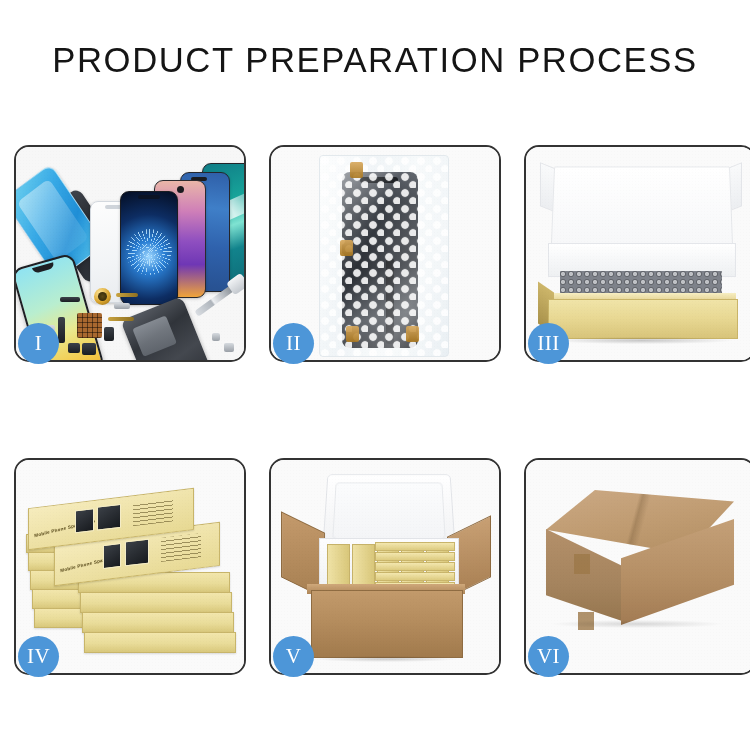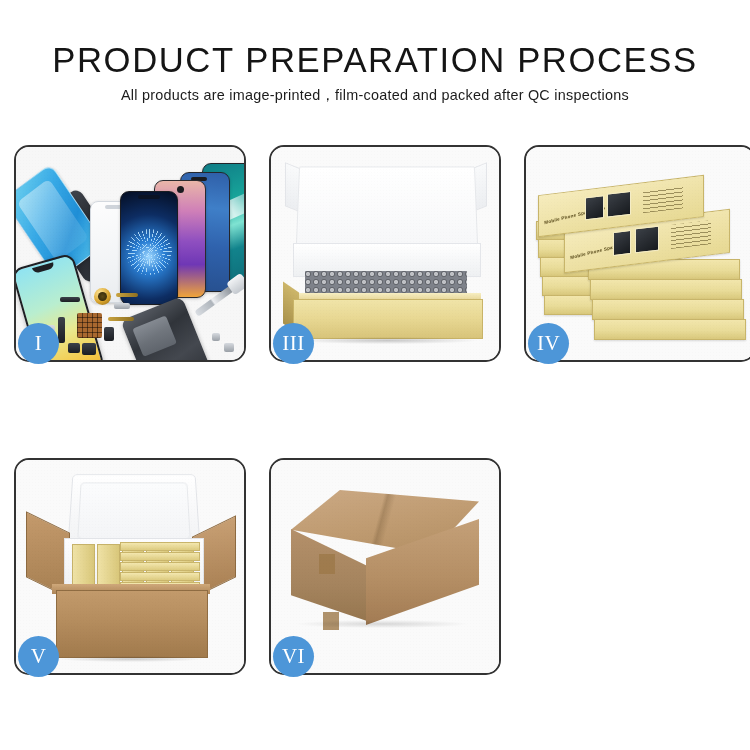--- a/index.html
+++ b/index.html
@@ -459,21 +459,20 @@
     background-size:3px 3px;
   }
 </style>
 </head>
 <body>
 
 <div id="page">
 
   <div class="header">
     <div class="title">PRODUCT PREPARATION PROCESS</div>
-    <div class="subtitle">All products are image-printed，film-coated and packed after QC inspections</div>
   </div>
 
   <div class="grid">
 
     <div class="panel">
       <div class="panel-inner p1">
         <div class="ph ph-teal"></div>
         <div class="ph ph-blue2"></div>
         <div class="ph ph-purple"></div>
         <div class="ph ph-burst"></div>
@@ -498,20 +497,37 @@
         <span class="sm blk" style="left:88px;top:180px;width:10px;height:14px;"></span>
         <span class="sm silver" style="left:18px;top:196px;width:12px;height:12px;"></span>
         <span class="sm silver" style="right:10px;top:196px;width:10px;height:9px;"></span>
         <span class="sm silver" style="right:24px;top:186px;width:8px;height:8px;"></span>
 
         <div class="noise"></div>
       </div>
       <div class="badge">I</div>
     </div>
 
+    <div class="panel">
+      <div class="panel-inner">
+        <div class="bag">
+          <div class="screen">
+            <div class="cable"></div>
+          </div>
+          <div class="tape" style="left:30px;top:6px;"></div>
+          <div class="tape" style="left:20px;top:84px;"></div>
+          <div class="tape" style="left:26px;top:170px;"></div>
+          <div class="tape" style="left:86px;top:170px;"></div>
+          <div class="bubbles"></div>
+          <div class="sheen"></div>
+        </div>
+        <div class="noise"></div>
+      </div>
+      <div class="badge">II</div>
+    </div>
 
     <div class="panel">
       <div class="panel-inner p3">
         <div class="lid-flapL"></div>
         <div class="lid-flapR"></div>
         <div class="lid-back"></div>
         <div class="foam"></div>
         <div class="grey-foam"></div>
         <div class="box-rim"></div>
         <div class="box-left"></div>

